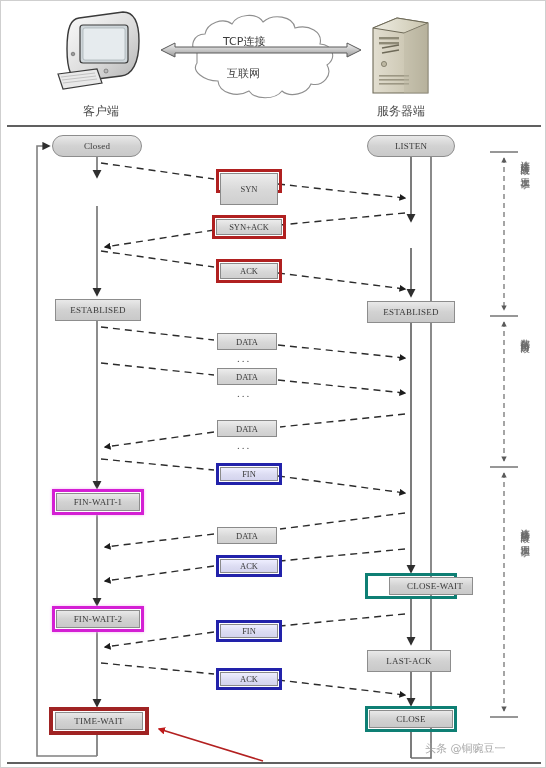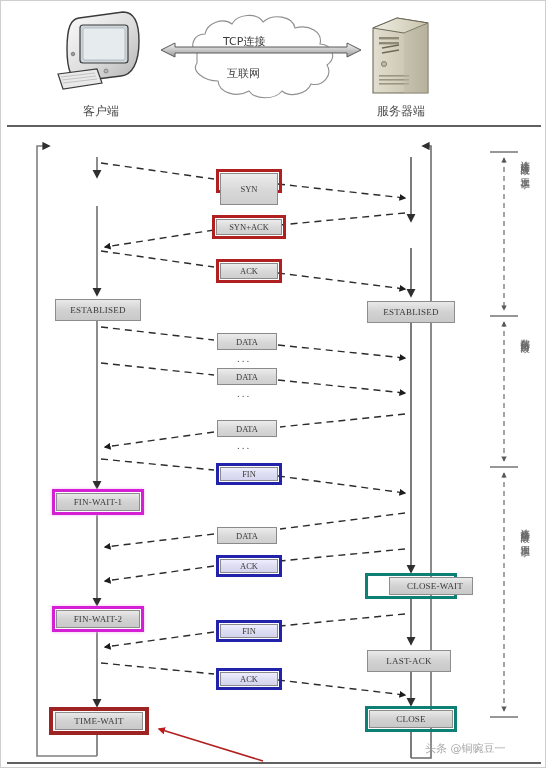--- a/index.html
+++ b/index.html
@@ -221,33 +221,35 @@
     <line x1="262" y1="760" x2="158" y2="728" stroke="#b32020" stroke-width="1.5" marker-end="url(#ahRed)"></line>
 
     <line x1="6" y1="762" x2="540" y2="762" stroke="#2b2b2b" stroke-width="1.6"></line>
   </svg>
 
   <div class="cap" style="left:60px;top:102px;width:80px;">客户端</div>
   <div class="cap" style="left:360px;top:102px;width:80px;">服务器端</div>
   <div class="cloudtext" style="left:222px;top:33px;">TCP连接</div>
   <div class="cloudtext" style="left:226px;top:65px;">互联网</div>
 
+  <div class="box round" style="left:51px;top:134px;width:90px;height:22px;">Closed</div>
 
 
   <div class="box" style="left:54px;top:298px;width:86px;height:22px;">ESTABLISED</div>
 
   <div class="ring magenta" style="left:51px;top:488px;width:92px;height:26px;"></div>
   <div class="box" style="left:55px;top:492px;width:84px;height:18px;">FIN-WAIT-1</div>
 
   <div class="ring magenta" style="left:51px;top:605px;width:92px;height:26px;"></div>
   <div class="box" style="left:55px;top:609px;width:84px;height:18px;">FIN-WAIT-2</div>
 
   <div class="ring darkred" style="left:48px;top:706px;width:100px;height:28px;"></div>
   <div class="box" style="left:54px;top:711px;width:88px;height:18px;">TIME-WAIT</div>
 
+  <div class="box round" style="left:366px;top:134px;width:88px;height:22px;">LISTEN</div>
 
 
   <div class="box" style="left:366px;top:300px;width:88px;height:22px;">ESTABLISED</div>
 
   <div class="ring teal" style="left:364px;top:572px;width:92px;height:26px;"></div>
   <div class="box" style="left:388px;top:576px;width:84px;height:18px;padding-left:8px;">CLOSE-WAIT</div>
 
   <div class="box" style="left:366px;top:649px;width:84px;height:22px;">LAST-ACK</div>
 
   <div class="ring teal" style="left:364px;top:705px;width:92px;height:26px;"></div>

